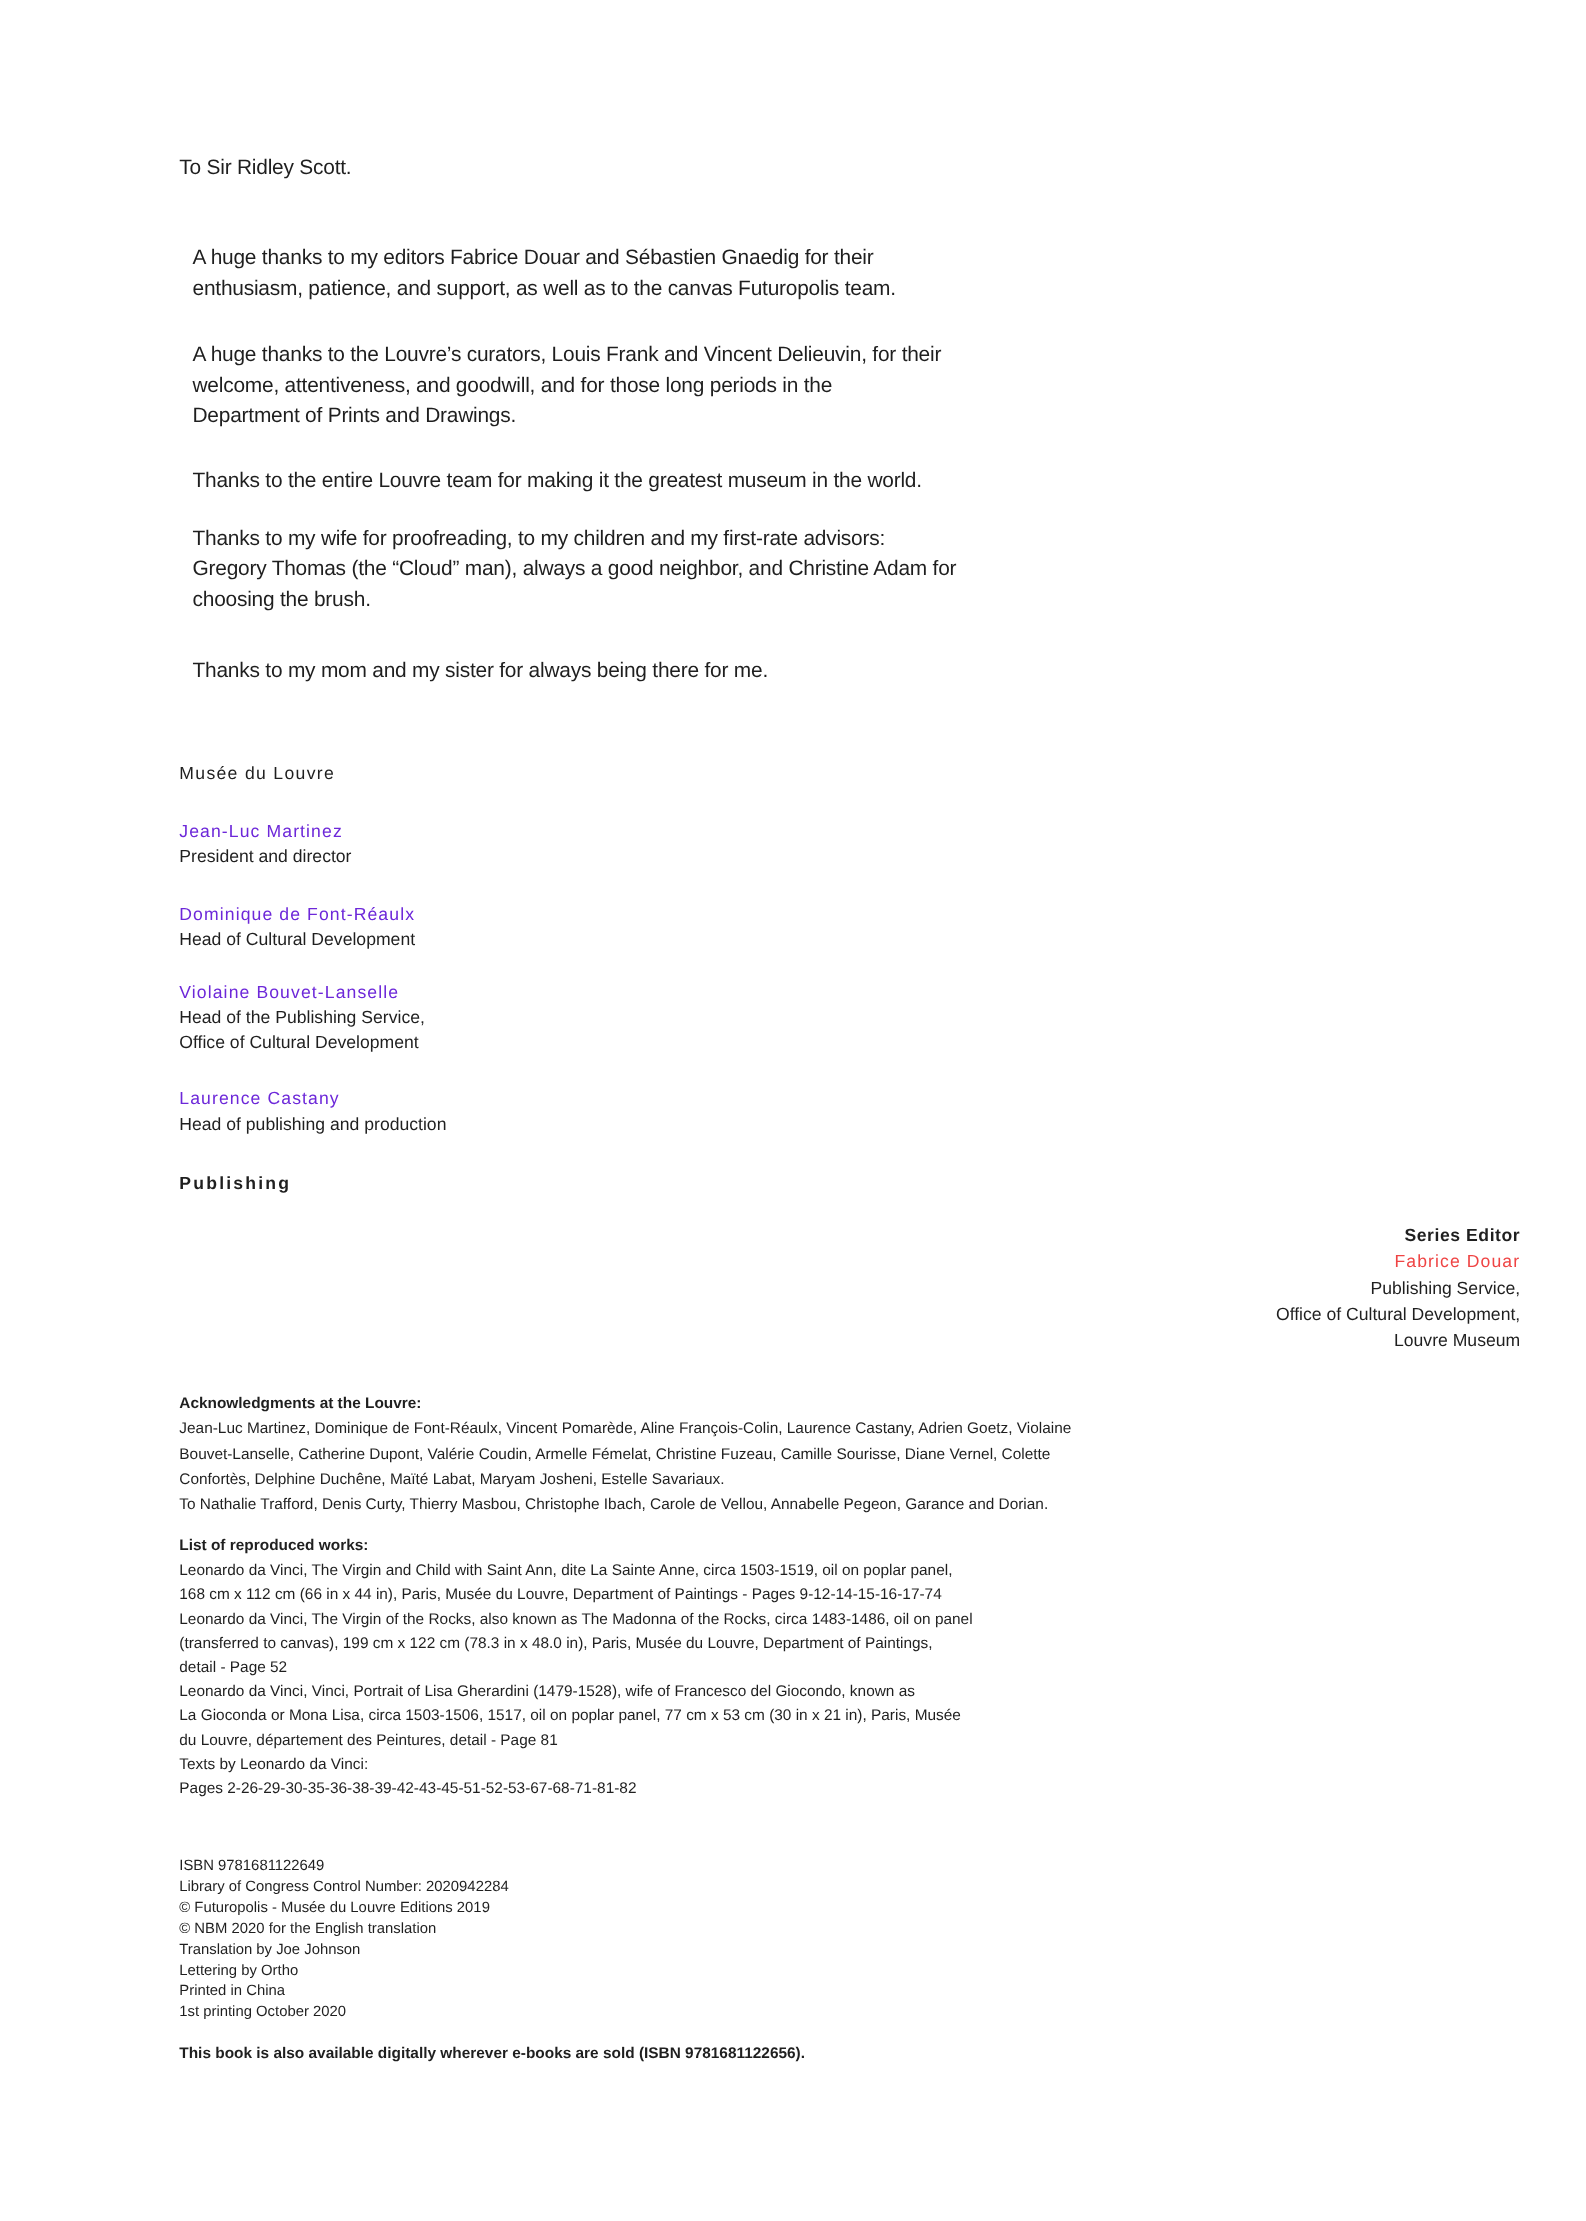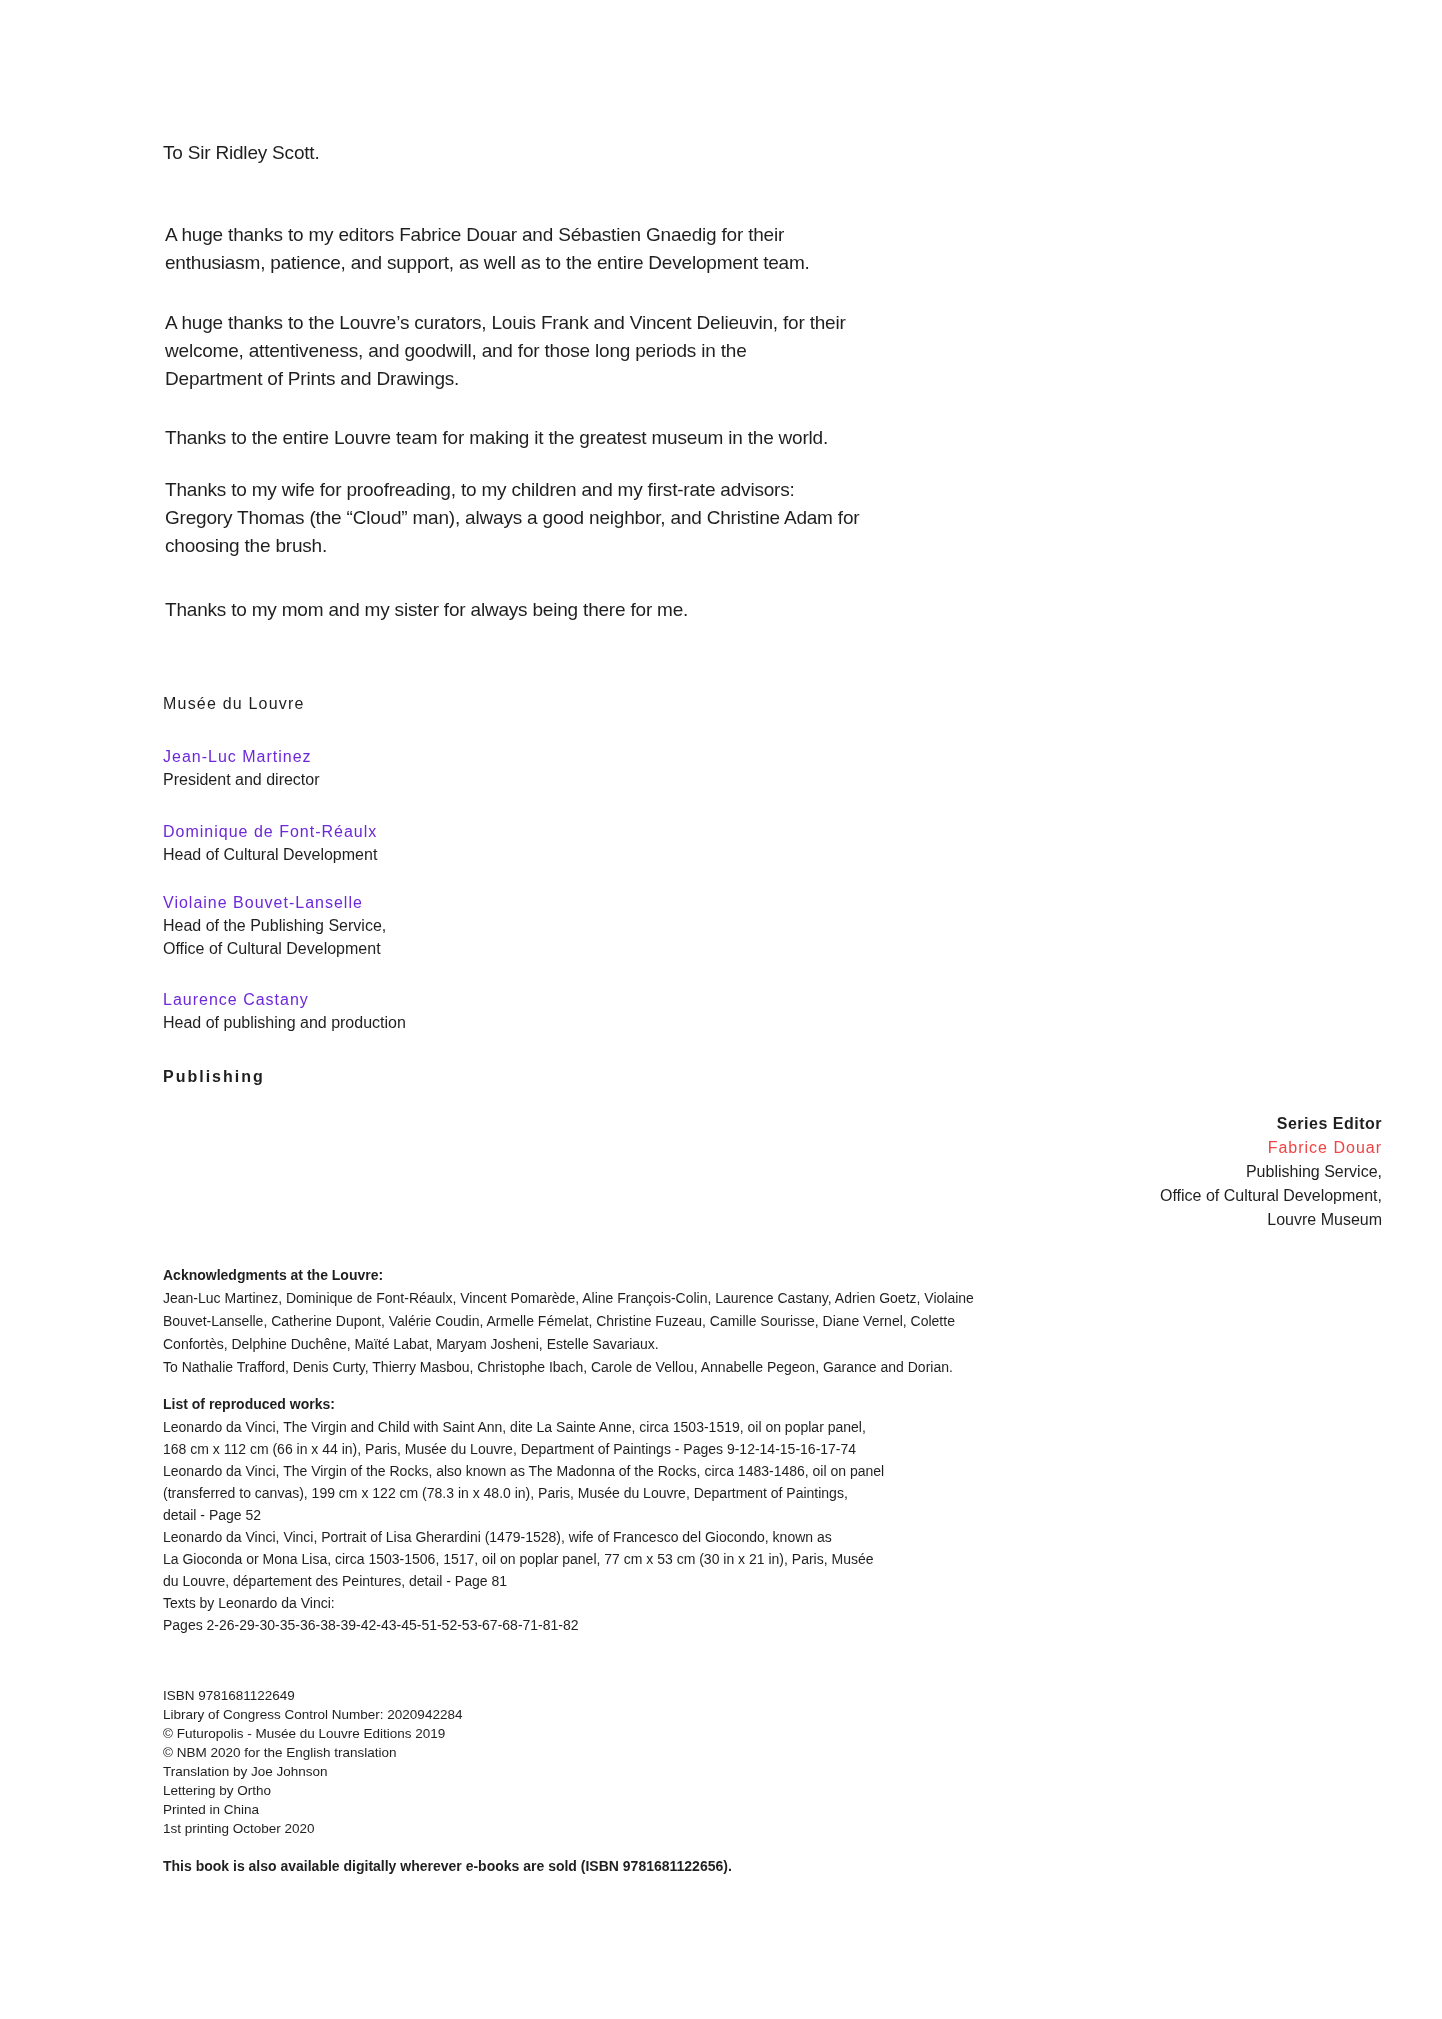--- a/index.html
+++ b/index.html
@@ -27,21 +27,21 @@
   .block { white-space: nowrap; }
 
   
   .dedication,
   .thanks p, .thanks .pline {
     font-size: 19px;
     line-height: 28px;
     letter-spacing: -0.2px;
   }
   .dedication { margin: 0; }
-  .para { margin: 2px; }
+  .para { margin: 12px; }
   .para-1 { margin-top: 54px; }
   .para-2 { margin-top: 32px; }
   .para-3 { margin-top: 31px; }
   .para-4 { margin-top: 24px; }
   .para-5 { margin-top: 36px; }
 
   
   .museum-title {
     margin-top: 68px;
     font-size: 16px;
@@ -83,21 +83,21 @@
 </head>
 <body>
 
 <div class="page">
 
   <div class="block dedication">To Sir Ridley Scott.</div>
 
   <div class="thanks">
     <div class="block para para-1">
       <div class="pline">A huge thanks to my editors Fabrice Douar and Sébastien Gnaedig for their</div>
-      <div class="pline">enthusiasm, patience, and support, as well as to the entire Development team.</div>
+      <div class="pline">enthusiasm, patience, and support, as well as to the canvas Futuropolis team.</div>
     </div>
     <div class="block para para-2">
       <div class="pline">A huge thanks to the Louvre’s curators, Louis Frank and Vincent Delieuvin, for their</div>
       <div class="pline">welcome, attentiveness, and goodwill, and for those long periods in the</div>
       <div class="pline">Department of Prints and Drawings.</div>
     </div>
     <div class="block para para-3">
       <div class="pline">Thanks to the entire Louvre team for making it the greatest museum in the world.</div>
     </div>
     <div class="block para para-4">

